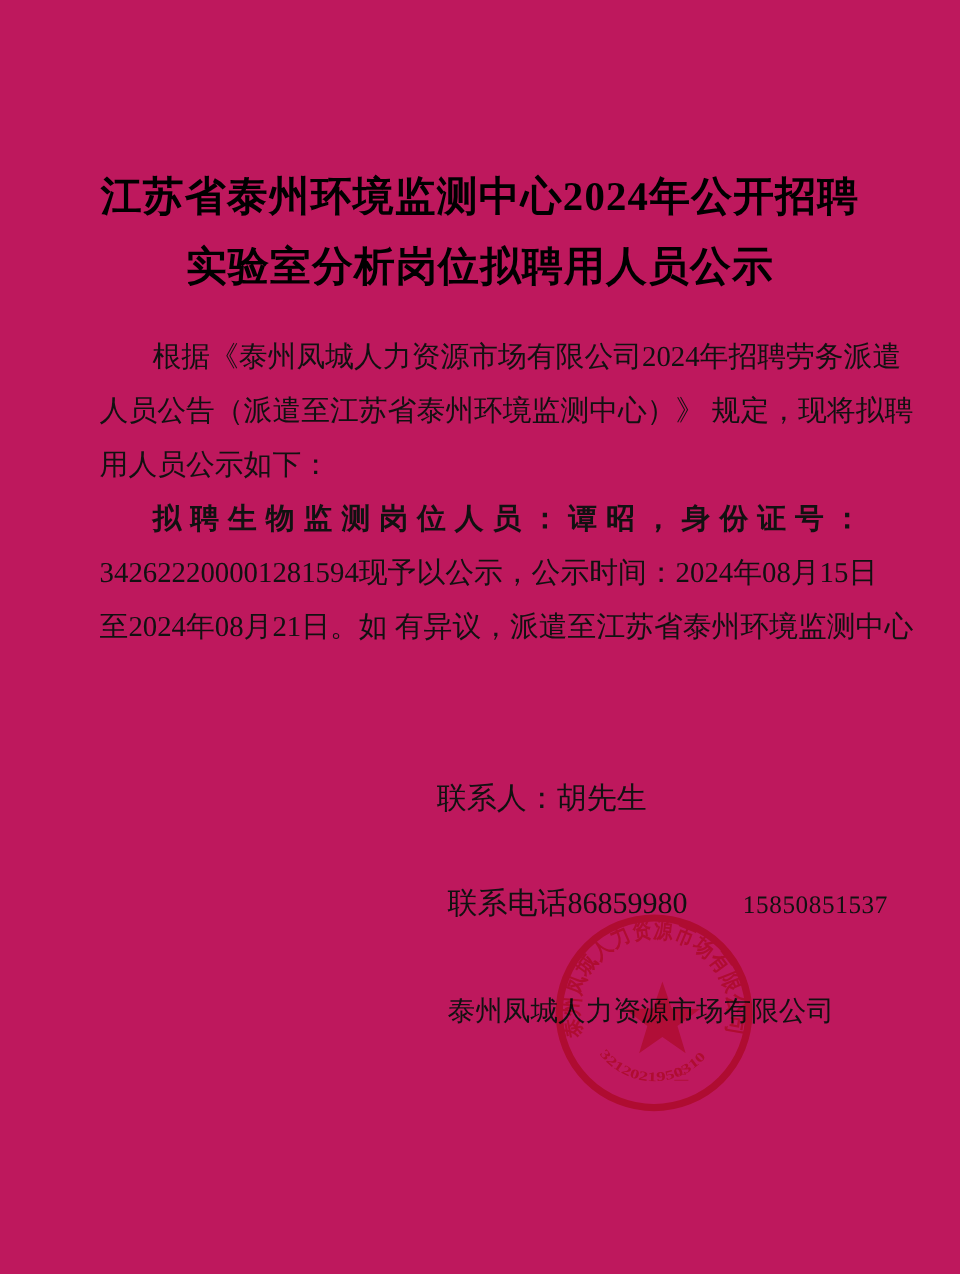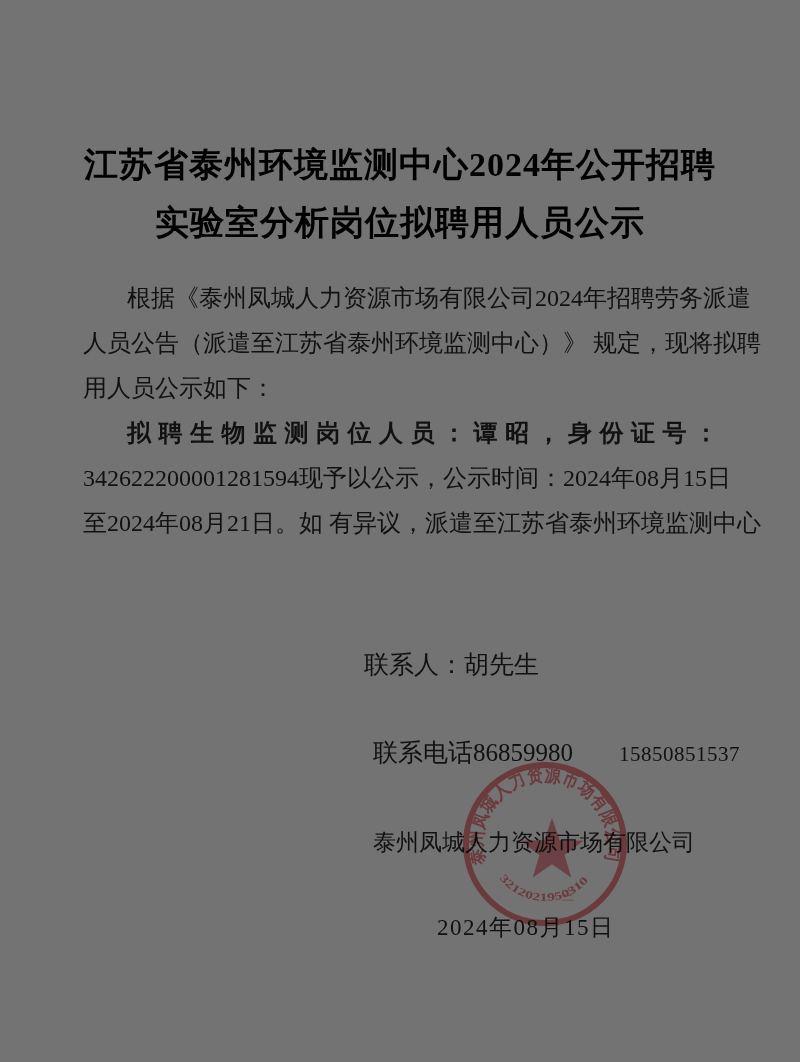--- a/index.html
+++ b/index.html
@@ -4,21 +4,21 @@
 <style>
   html, body {
     margin: 0;
     padding: 0;
     background: #ffffff;
   }
   #page {
     position: relative;
     width: 800px;
     height: 1062px;
-    background: #737373;
+    background: #be185d;
     overflow: hidden;
     font-family: "Liberation Serif", "DejaVu Serif", serif;
     color: #111111;
   }
   .title-block {
     position: absolute;
     top: 136px;
     left: 0;
     width: 800px;
     text-align: center;
@@ -116,21 +116,20 @@
     <div class="line">342622200001281594现予以公示，公示时间：2024年08月15日</div>
     <div class="line">至2024年08月21日。如 有异议，派遣至江苏省泰州环境监测中心</div>
   </div>
 
   <div class="contact-person">联系人：胡先生</div>
 
   <div class="contact-phone"><span>联系电话</span><span>86859980</span><span class="alt-number">15850851537</span></div>
 
   <div class="company-line">泰州凤城人力资源市场有限公司</div>
 
-  <div class="date-line">2024年08月15日</div>
 
   <div class="seal">
     <svg viewBox="0 0 190 190">
       <defs>
         <path id="arcTop" d="M 35.8,117.5 A 63,63 0 1 1 154.2,117.5" fill="none"></path>
         <path id="arcBottom" d="M 48.3,128.7 A 57,57 0 0 0 141.7,128.7" fill="none"></path>
       </defs>
       <circle cx="95" cy="96" r="79" fill="none" stroke-width="6" stroke="#e7636b"></circle>
       <polygon points="102,70 109.76,92.32 133.39,92.8 114.55,107.08 121.4,129.7 102,116.2 82.6,129.7 89.45,107.08 70.61,92.8 94.24,92.32" opacity="0.88" fill="#e7636b"></polygon>
       <text font-size="20" font-weight="bold" letter-spacing="1" fill="#e7636b">

